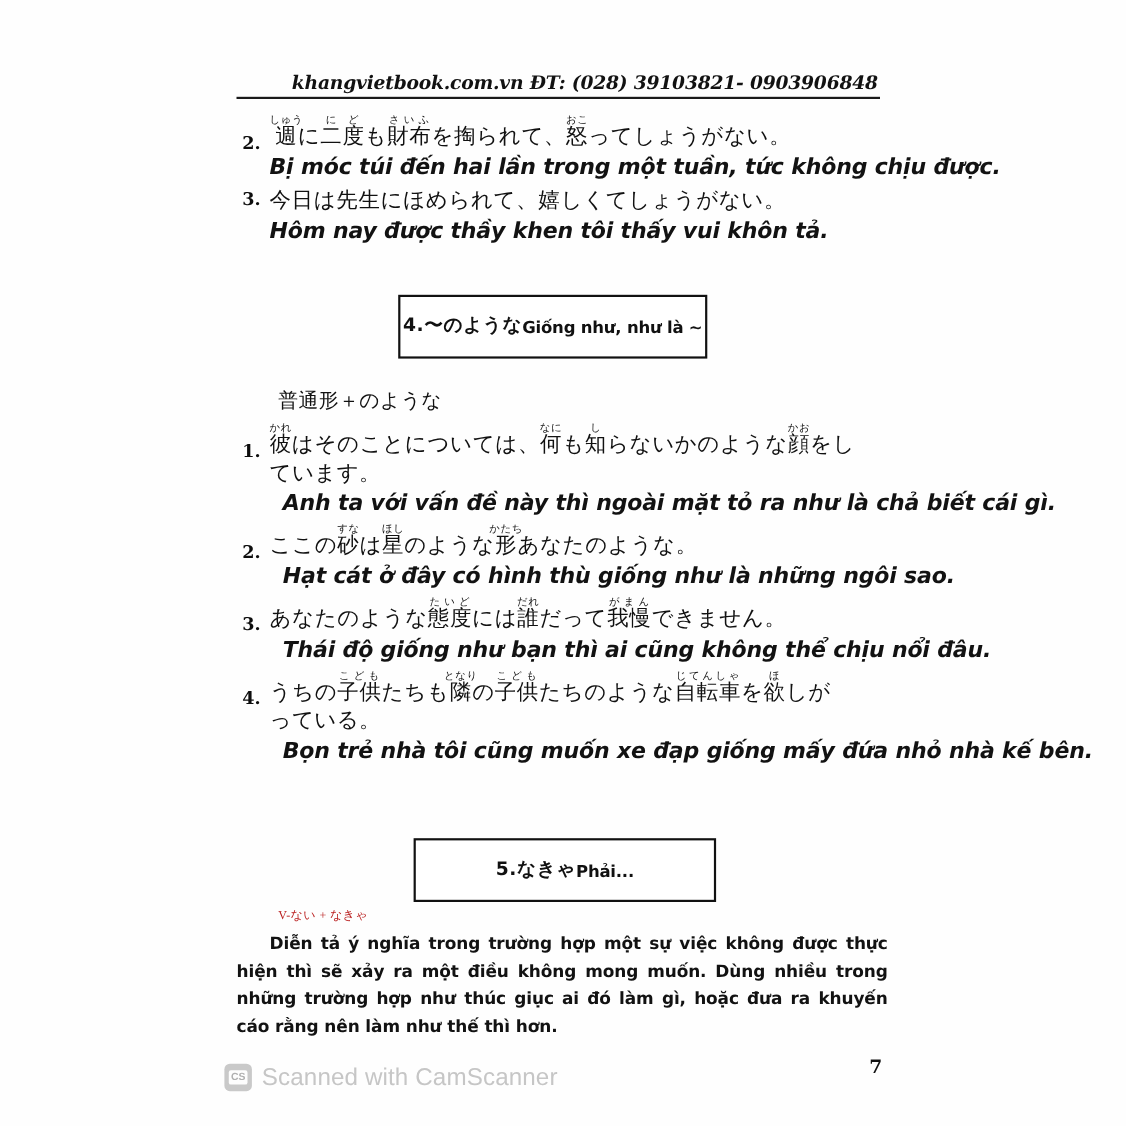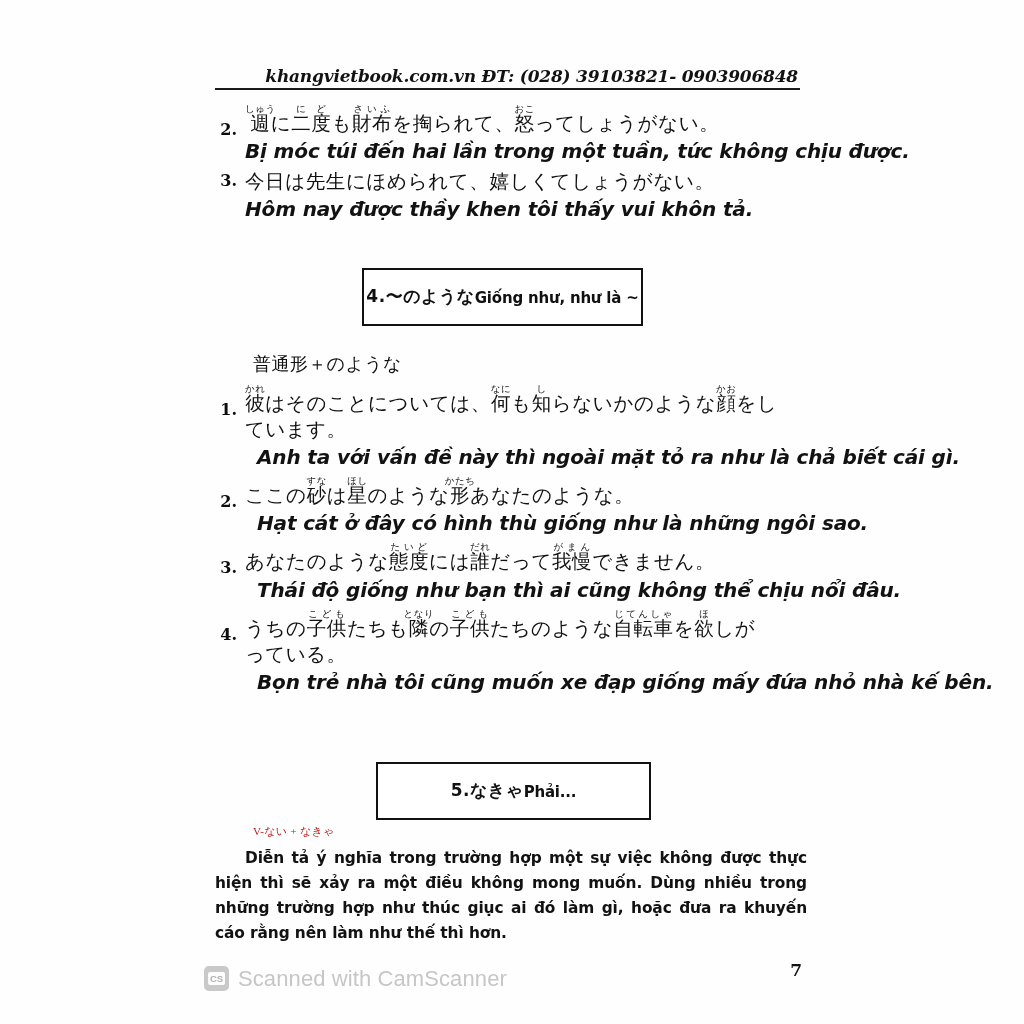--- a/index.html
+++ b/index.html
@@ -160,21 +160,21 @@
     color: #121212;
     text-indent: 30px;
   }
 
   
   .watermark {
     position: absolute;
     left: 204px;
     top: 966px;
     display: flex;
-    align-items: flex-start;
+    align-items: center;
     gap: 9px;
     opacity: 1;
   }
   .cs-logo {
     width: 25px;
     height: 25px;
     border-radius: 5px;
     background: #c9c9c9;
     display: flex;
     align-items: center;

